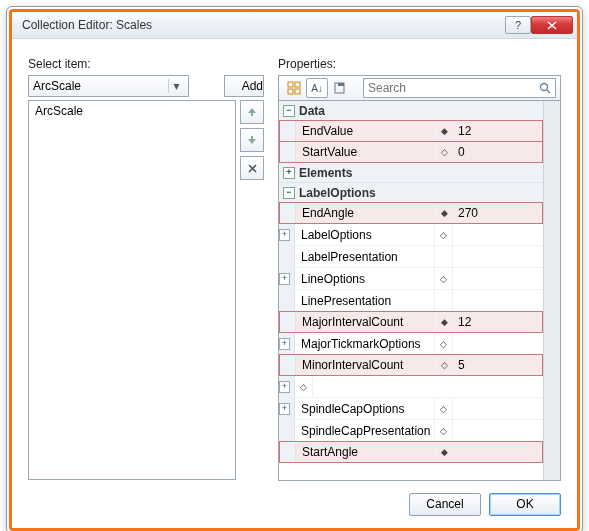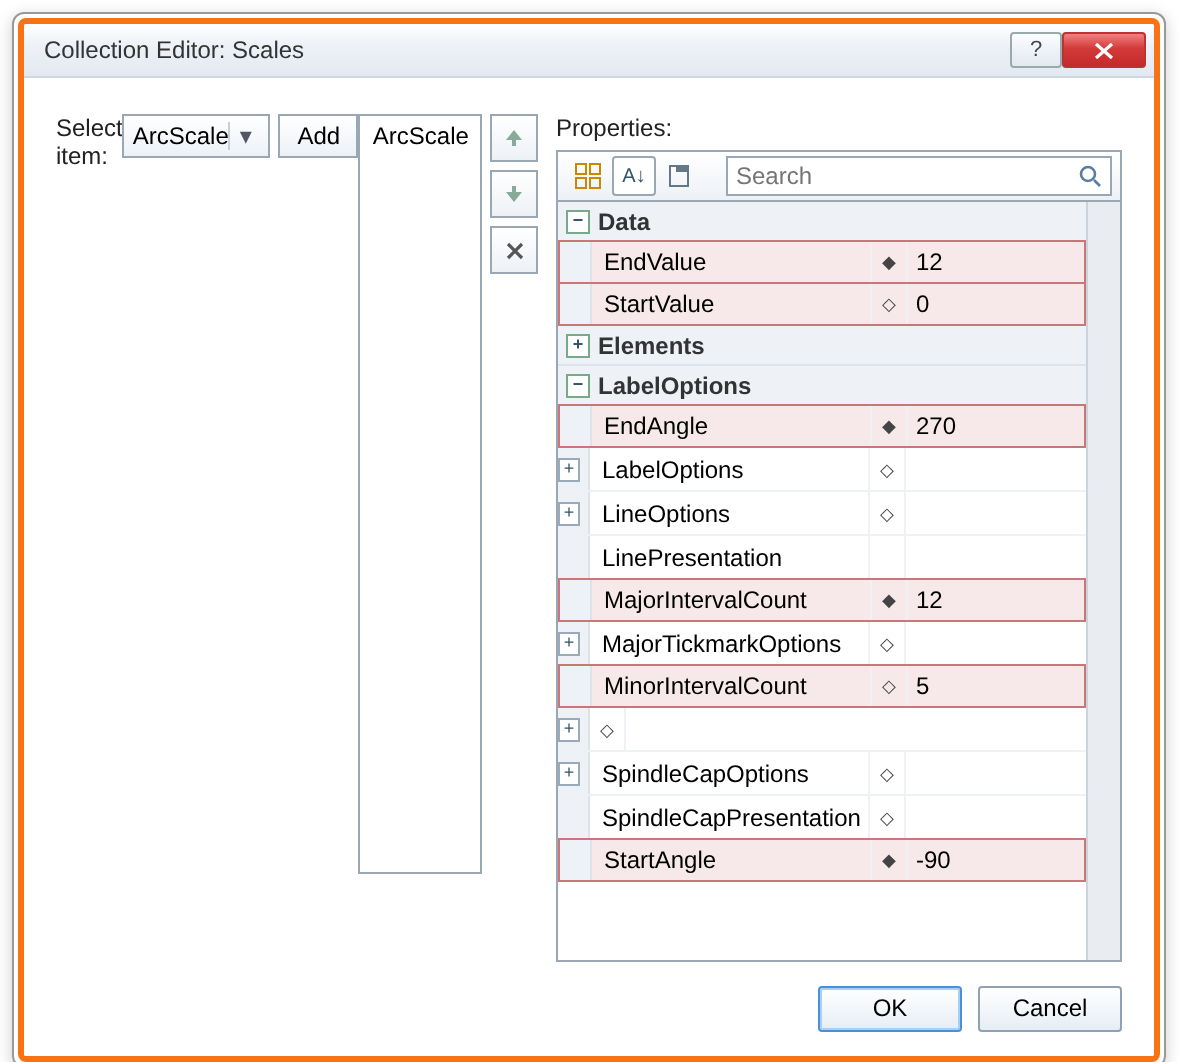--- a/index.html
+++ b/index.html
@@ -7,30 +7,30 @@
 .outer { border: 1px solid #999; border-radius: 6px; padding: 2px; box-shadow: 0 2px 8px rgba(0,0,0,0.2); }
 .dialog { border: 3px solid #f97316; border-radius: 4px; overflow: hidden; }
 
 .titlebar { display: flex; align-items: center; padding: 4px 4px 4px 10px; background: linear-gradient(#fff,#eef2f7 40%,#e3e9f1); border-bottom: 1px solid #cfd8e3; }
 .titlebar-title { flex: 1; color: #333; }
 .tb-btn { width: 26px; height: 18px; margin-left: 3px; border: 1px solid #9aa; border-radius: 2px; background: linear-gradient(#fafcff,#e3e9f1); display: flex; align-items: center; justify-content: center; font-size: 11px; color: #445; }
 .tb-close { width: 42px; height: 18px; border: 1px solid #b33; border-radius: 2px; background: linear-gradient(#f08080,#d43a3a 45%,#c32a2a); color: #fff; display: flex; align-items: center; justify-content: center; font-weight: bold; font-size: 11px; }
 
 .body { padding: 18px 16px 12px 16px; background: #fff; }
 .cols { display: flex; gap: 14px; }
-.left-col { width: 236px; display: flex; flex-direction: row; }
+.left-col { width: 236px; display: flex; flex-direction: column; }
 .right-col { flex: 1; display: flex; flex-direction: column; }
 
 .sect-label { color: #222; margin-bottom: 4px; }
 
 .sel-row { display: flex; gap: 4px; margin-bottom: 3px; }
 .combo { flex: 1; height: 22px; border: 1px solid #9aa7b4; background: linear-gradient(#fff,#edf1f6); display: flex; align-items: center; padding: 0 4px; }
 .combo span { flex: 1; }
 .combo-arrow { width: 16px; text-align: center; color: #556; border-left: 1px solid #c6cfda; }
-.add-btn { width: 40px; height: 22px; border: 1px solid #9aa7b4; background: linear-gradient(#fff,#edf1f6); text-align: center; line-height: 20px; }
+.add-btn { width: 40px; height: 22px; border: 1px solid #9aa7b4; background: linear-gradient(#fff,#edf1f6); text-align: right; line-height: 20px; margin-left: 31px; }
 
 .list-row { display: flex; gap: 4px; }
 .listbox { flex: 1; height: 380px; border: 1px solid #9aa7b4; background: #fff; padding: 2px 4px; overflow: auto; }
 .list-item { padding: 1px 2px; }
 .side-btns { width: 24px; display: flex; flex-direction: column; gap: 4px; }
 .sq-btn { width: 24px; height: 24px; border: 1px solid #9aa7b4; background: linear-gradient(#fff,#edf1f6); display: flex; align-items: center; justify-content: center; color: #556; }
 
 .prop-toolbar { height: 26px; border: 1px solid #9aa7b4; background: linear-gradient(#fff,#edf1f6); display: flex; align-items: center; padding: 0 4px; gap: 1px; margin-bottom: 0; }
 .tool-btn { width: 22px; height: 20px; border: 1px solid transparent; display: flex; align-items: center; justify-content: center; color: #556; }
 .tool-btn.active { border: 1px solid #9aa7b4; background: #fff; border-radius: 2px; }
@@ -179,20 +179,26 @@
                 </div>
                 <div class="prop-row">
                   <div class="gutter">
                     <div class="expander" style="border: 1px solid rgb(153, 170, 187);">+</div>
                   </div>
                   <div class="label-cell">LabelOptions</div>
                   <div class="marker-cell" style="font-size: 9px;">◇</div>
                   <div class="value-cell"></div>
                 </div>
                 <div class="prop-row">
+                  <div class="gutter"></div>
+                  <div class="label-cell">LabelPresentation</div>
+                  <div class="marker-cell" style="font-size: 9px;"></div>
+                  <div class="value-cell"></div>
+                </div>
+                <div class="prop-row">
                   <div class="gutter">
                     <div class="expander" style="border: 1px solid rgb(153, 170, 187);">+</div>
                   </div>
                   <div class="label-cell">LineOptions</div>
                   <div class="marker-cell" style="font-size: 9px;">◇</div>
                   <div class="value-cell"></div>
                 </div>
                 <div class="prop-row">
                   <div class="gutter"></div>
                   <div class="label-cell">LinePresentation</div>
@@ -237,27 +243,26 @@
                 <div class="prop-row">
                   <div class="gutter"></div>
                   <div class="label-cell">SpindleCapPresentation</div>
                   <div class="marker-cell" style="font-size: 9px;">◇</div>
                   <div class="value-cell"></div>
                 </div>
                 <div class="prop-row hl">
                   <div class="gutter"></div>
                   <div class="label-cell">StartAngle</div>
                   <div class="marker-cell" style="font-size: 9px;">◆</div>
-                  <div class="value-cell">-90</div>
                 </div>
               </div>
         </div>
       </div>
     </div>
 
     <div class="footer">
+      <div class="btn">Cancel</div>
       <div class="btn primary">OK</div>
-      <div class="btn">Cancel</div>
     </div>
   </div>
 
 </div>
 </div>
 
 </body></html>

